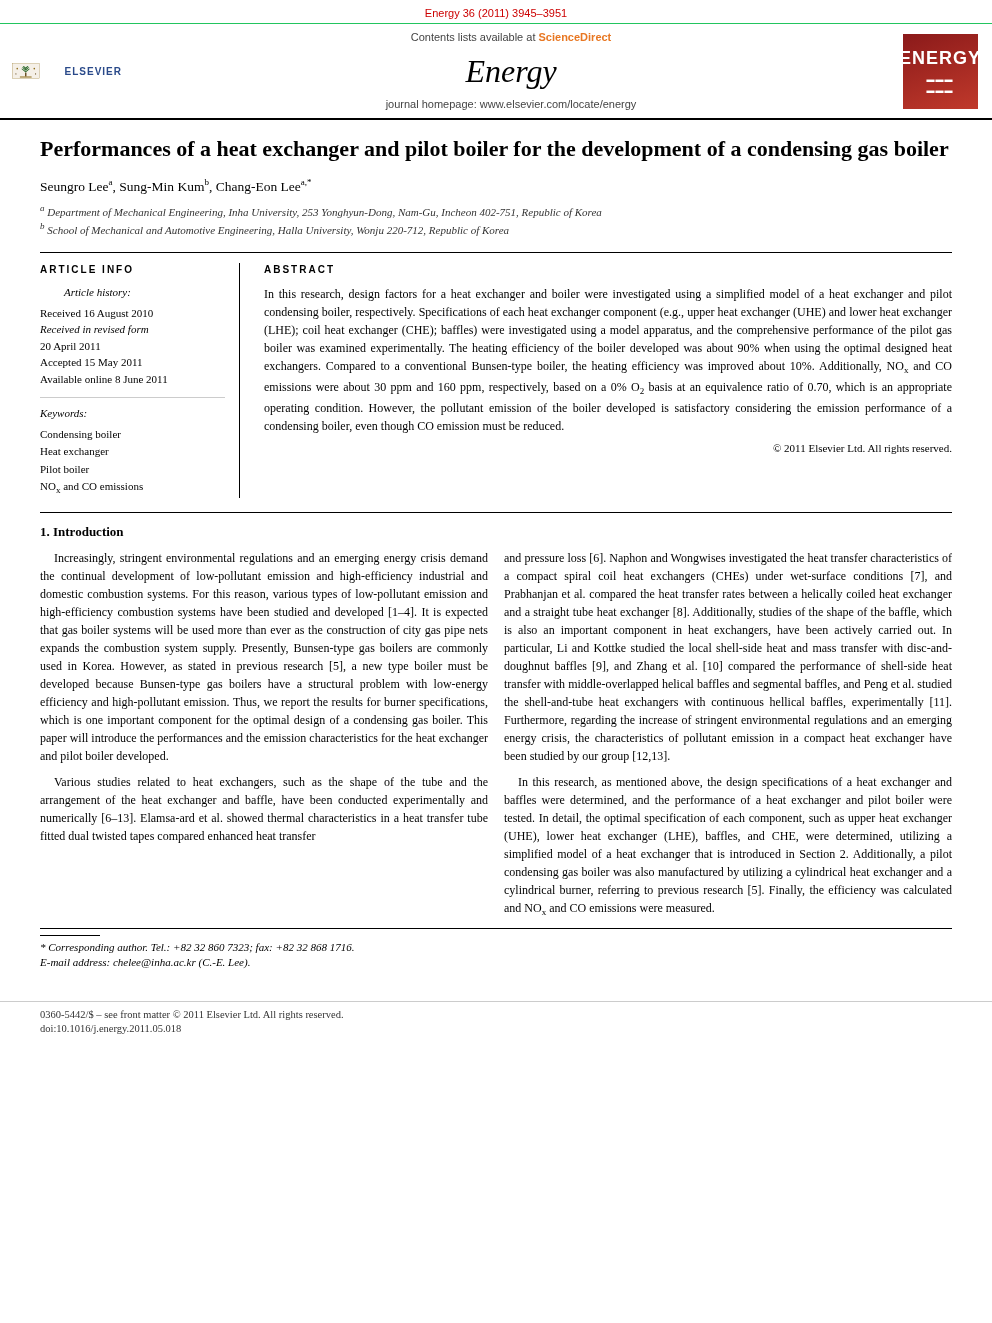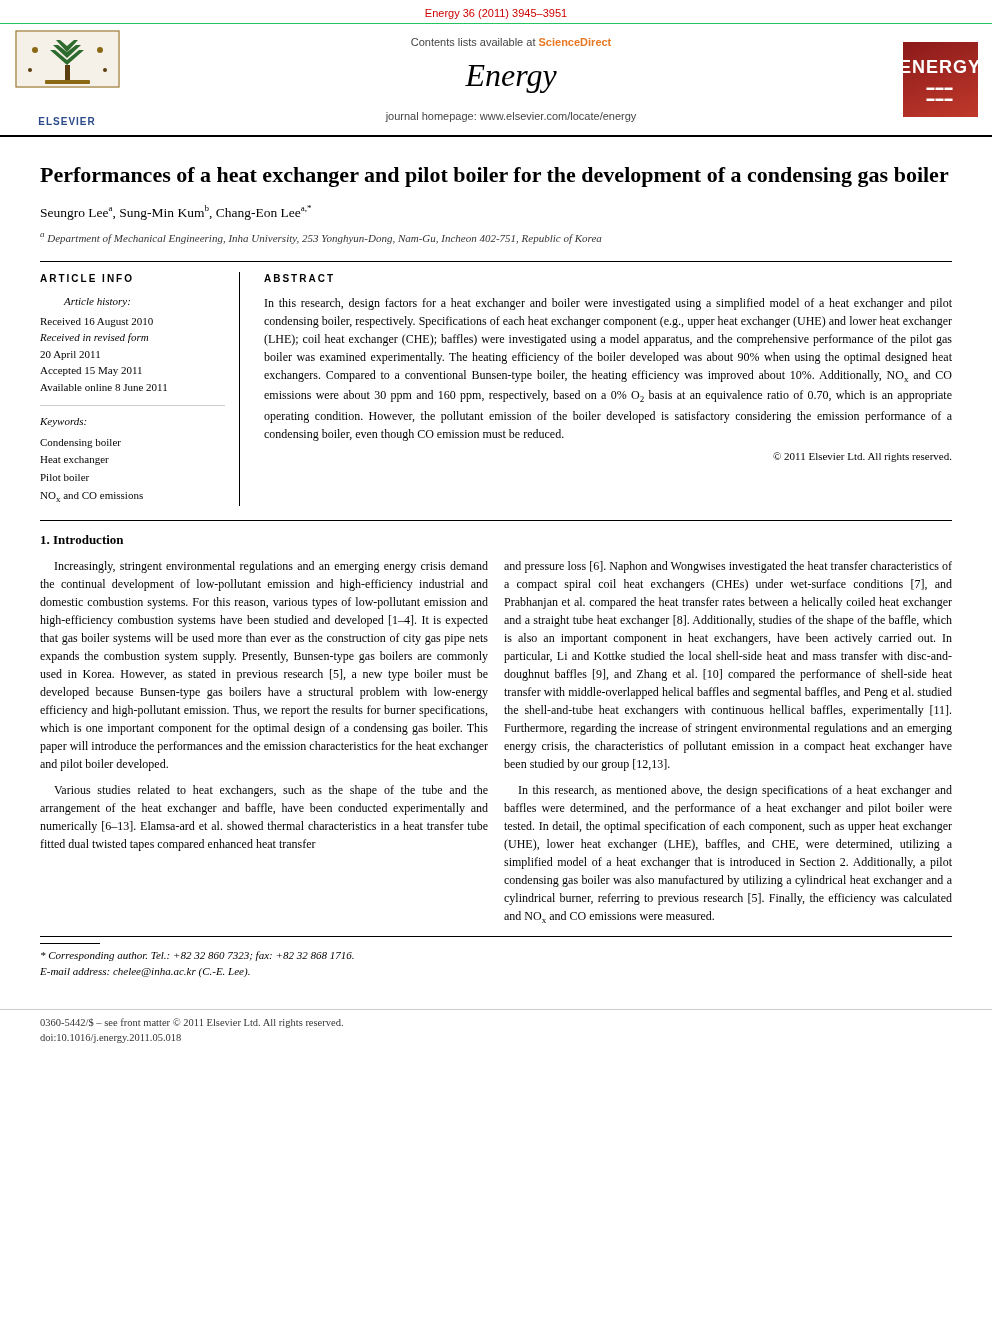--- a/index.html
+++ b/index.html
@@ -31,21 +31,21 @@
       border-bottom: 2px solid #000;
       padding: 6px 12px;
       gap: 10px;
     }
     .elsevier-logo {
       width: 110px;
       flex-shrink: 0;
     }
     .elsevier-logo-inner {
       display: flex;
-      flex-direction: column;
+      flex-direction: row;
       align-items: center;
       gap: 25px;
     }
     .elsevier-text {
       font-family: Arial, sans-serif;
       font-size: 10px;
       color: #2a4a8a;
       font-weight: bold;
       letter-spacing: 1px;
       margin-top: 2px;
@@ -68,21 +68,21 @@
       font-size: 32px;
       font-family: 'Times New Roman', serif;
       color: #000;
       font-style: italic;
       margin: 2px 0;
     }
     .journal-homepage {
       font-size: 11px;
       font-family: Arial, sans-serif;
       color: #444;
-      margin-top: 11px;
+      margin-top: 3px;
     }
     .journal-logo-right {
       width: 80px;
       flex-shrink: 0;
       display: flex;
       flex-direction: column;
       align-items: center;
     }
     .energy-logo-box {
       width: 75px;
@@ -99,21 +99,21 @@
       letter-spacing: 1px;
     }
     .energy-logo-small {
       font-size: 8px;
       text-align: center;
       margin-top: 2px;
     }
 
     
     .main-content {
-      padding: 24px 40px 20px 40px;
+      padding: 15px 40px 20px 40px;
     }
 
     
     .article-title {
       font-size: 22px;
       font-weight: bold;
       line-height: 1.3;
       margin-bottom: 12px;
       color: #000;
     }
@@ -325,20 +325,21 @@
   <div class="article-title">Performances of a heat exchanger and pilot boiler for the development of a condensing gas boiler</div>
 
   <div class="authors">
     <span class="author-name">Seungro Lee</span><span class="superscript">a</span>,
     <span class="author-name">Sung-Min Kum</span><span class="superscript">b</span>,
     <span class="author-name">Chang-Eon Lee</span><span class="superscript">a,*</span>
   </div>
 
   <div class="affiliations">
     <div><span class="superscript">a</span> <span>Department of Mechanical Engineering, Inha University, 253 Yonghyun-Dong, Nam-Gu, Incheon 402-751, Republic of Korea</span></div>
+    <div><span class="superscript">b</span> <span>School of Mechanical and Automotive Engineering, Halla University, Wonju 220-712, Republic of Korea</span></div>
   </div>
 
   <div class="two-col">
 
     <div class="left-col">
       <div class="section-heading">ARTICLE INFO</div>
 
       <div class="article-history">
         <div class="history-label italic">Article history:</div>
         <div class="history-item">Received 16 August 2010</div>

